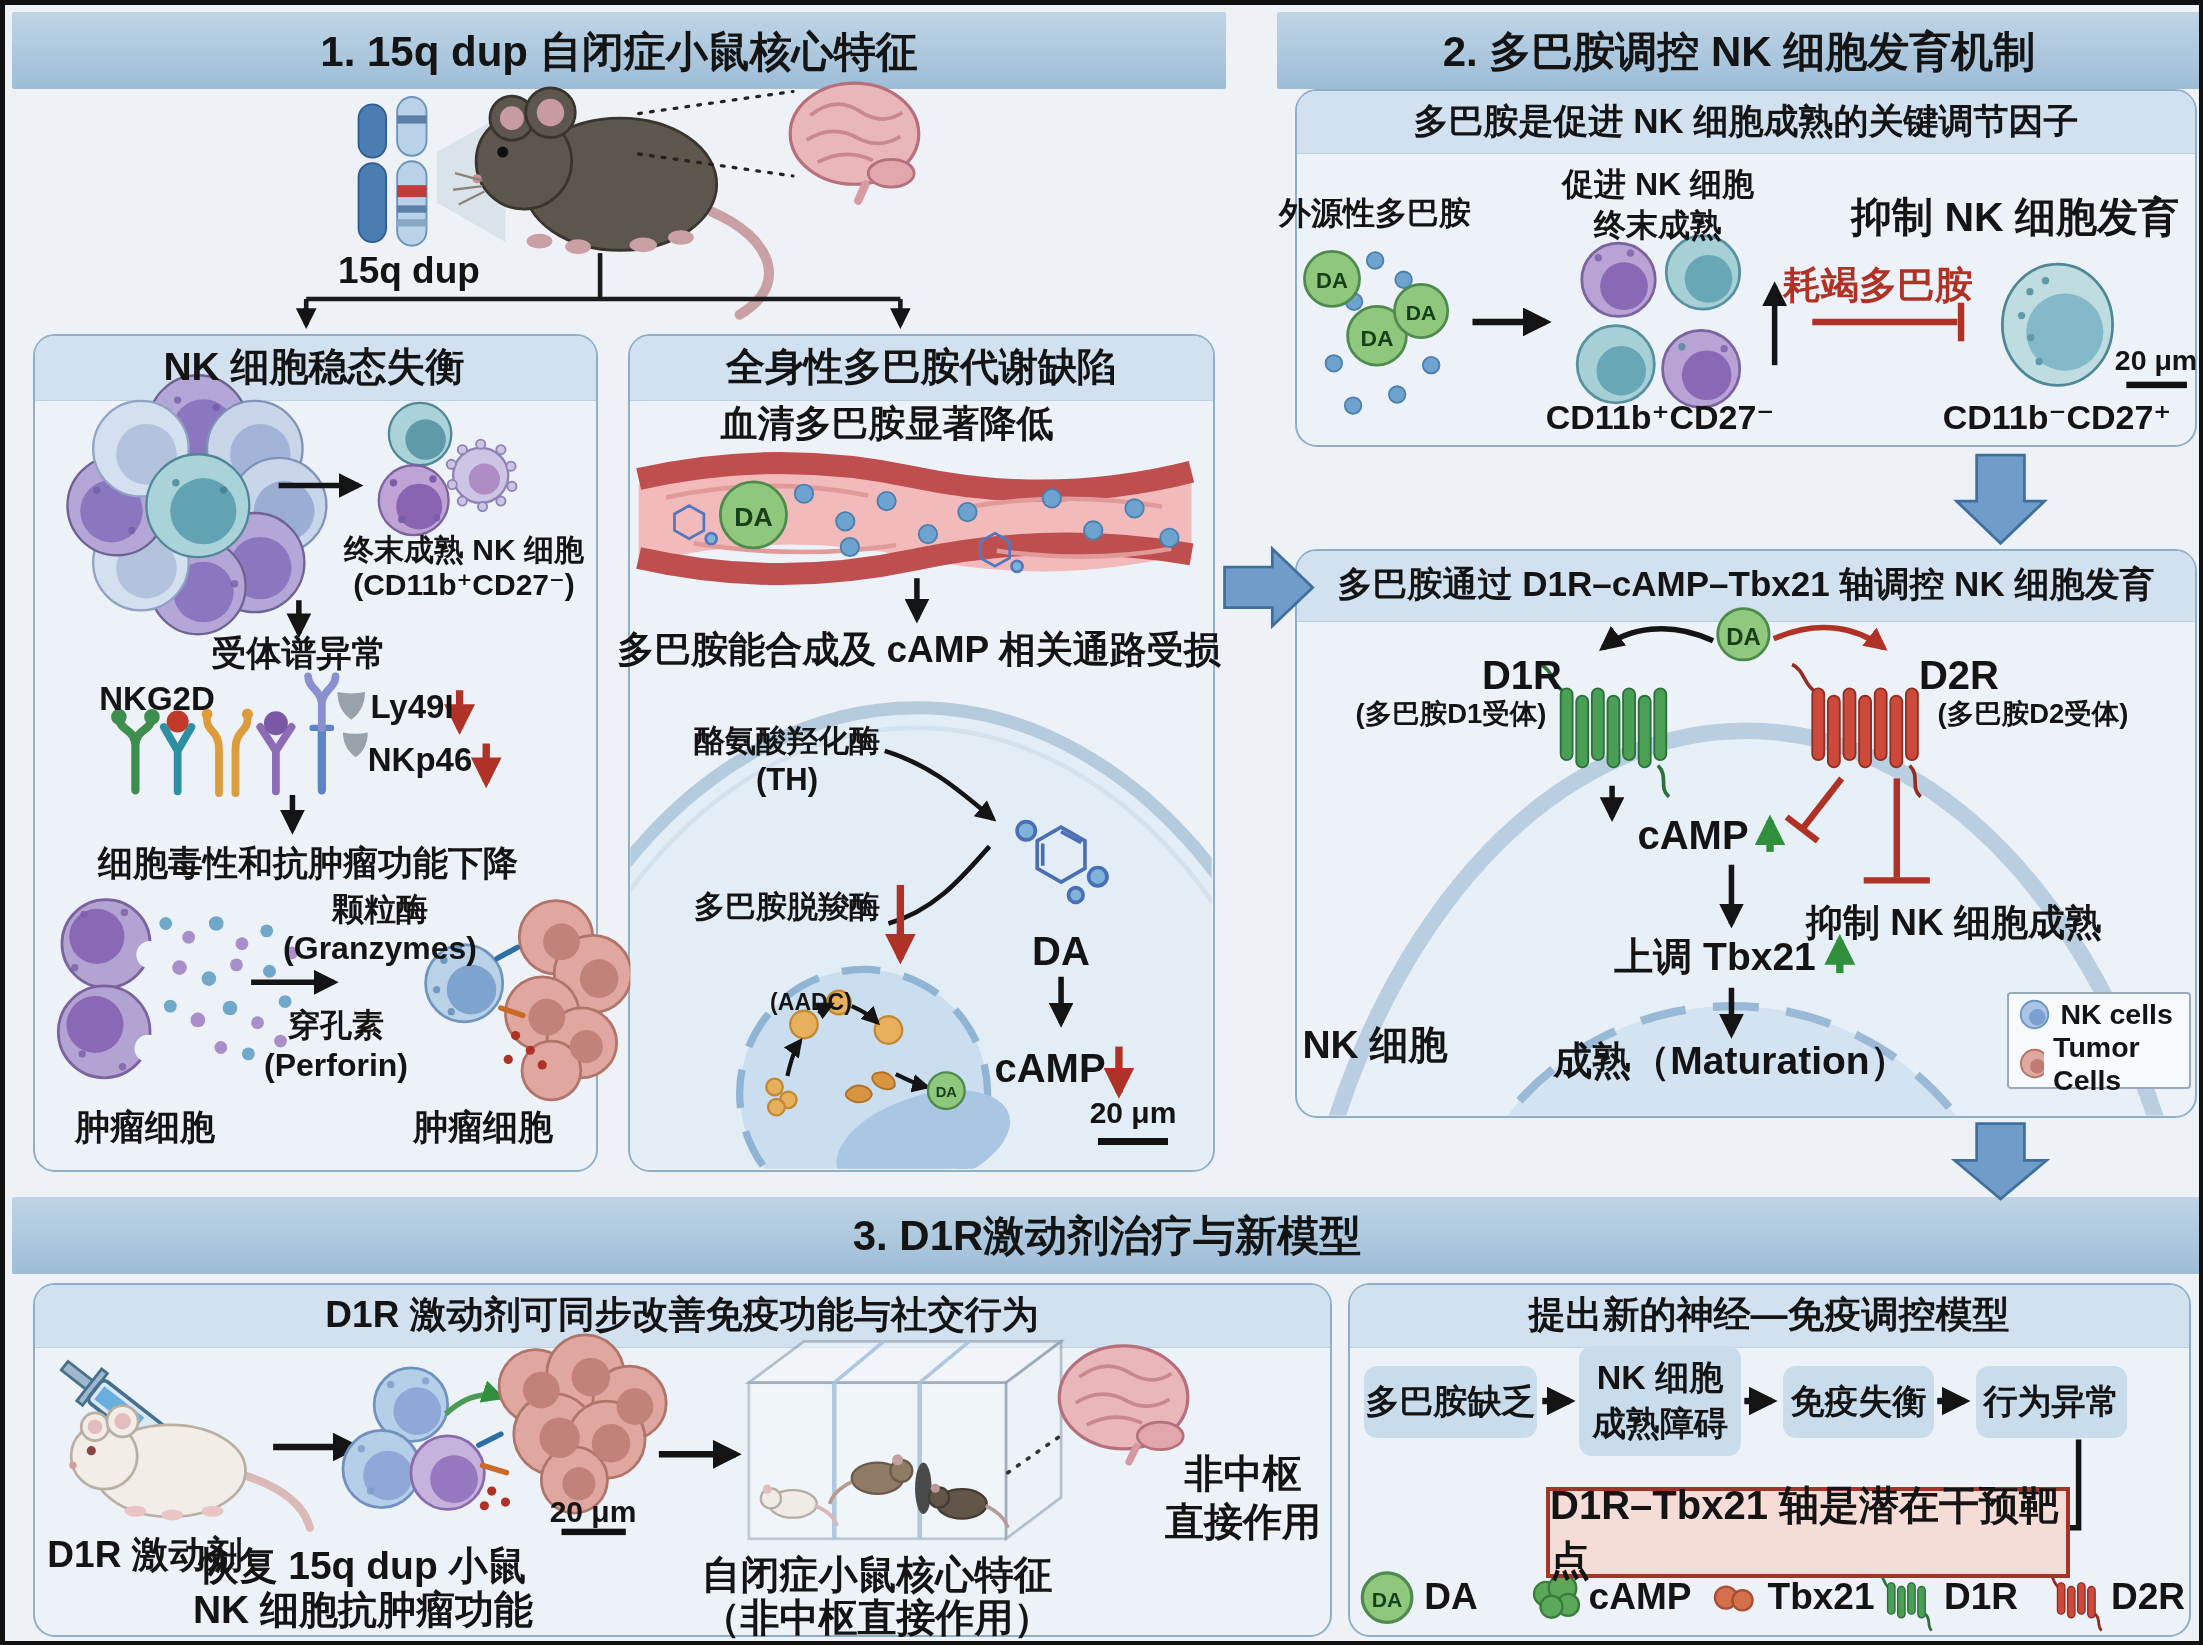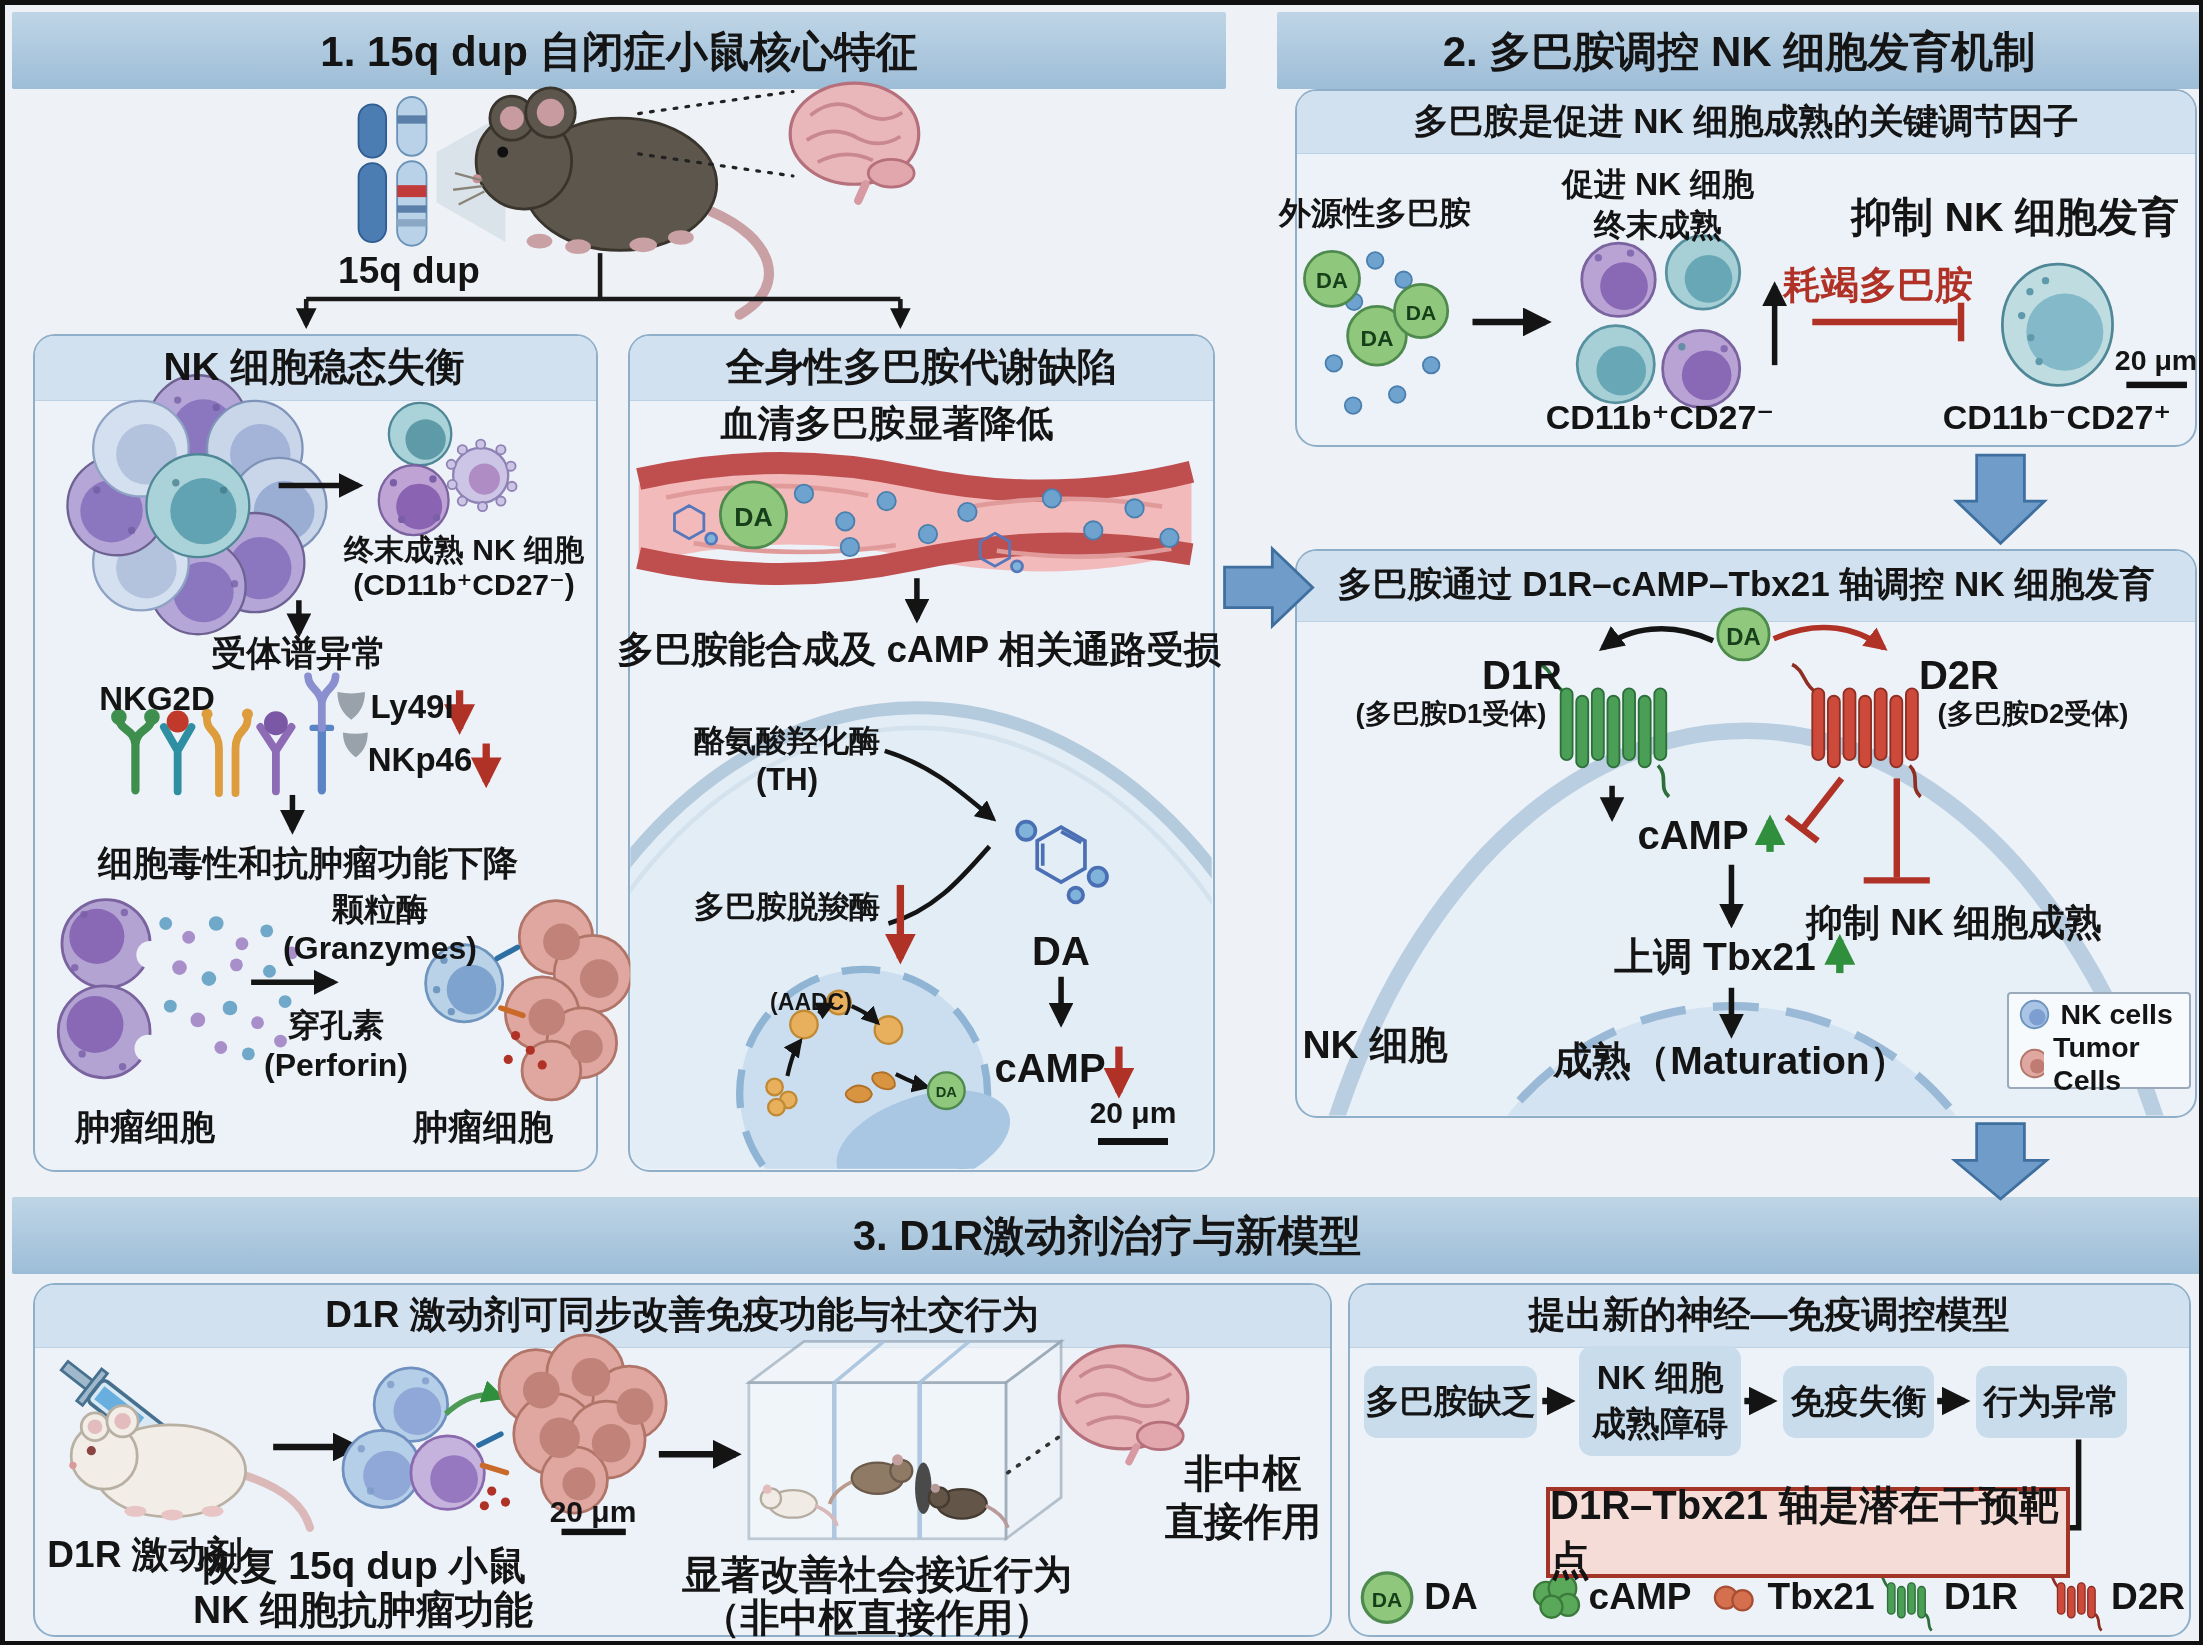--- a/index.html
+++ b/index.html
@@ -688,21 +688,21 @@
         </svg>
       <span>Tumor Cells</span>
     </div>
   </div>
 
   <div class="t" style="left:677px;top:1310px;font-size:37px;">D1R 激动剂可同步改善免疫功能与社交行为</div>
   <div class="t" style="left:140px;top:1550px;font-size:37px;">D1R 激动剂</div>
   <div class="t" style="left:588px;top:1506px;font-size:30px;">20 μm</div>
   <div class="t" style="left:358px;top:1561px;font-size:39px;">恢复 15q dup 小鼠</div>
   <div class="t" style="left:358px;top:1605px;font-size:39px;">NK 细胞抗肿瘤功能</div>
-  <div class="t" style="left:872px;top:1570px;font-size:39px;">显著改善社会接近行为</div>
+  <div class="t" style="left:872px;top:1570px;font-size:39px;">自闭症小鼠核心特征</div>
   <div class="t" style="left:872px;top:1613px;font-size:39px;">（非中枢直接作用）</div>
   <div class="t" style="left:1238px;top:1469px;font-size:39px;">非中枢</div>
   <div class="t" style="left:1238px;top:1517px;font-size:39px;">直接作用</div>
 
   <div class="t" style="left:1764px;top:1310px;font-size:37px;">提出新的神经—免疫调控模型</div>
   <div class="fbox" style="left:1359px;top:1361px;width:173px;height:72px;">
     <span>多巴胺缺乏</span>
   </div>
   <div class="fbox" style="left:1574px;top:1341px;width:162px;height:110px;">
     <span>NK 细胞</span>

